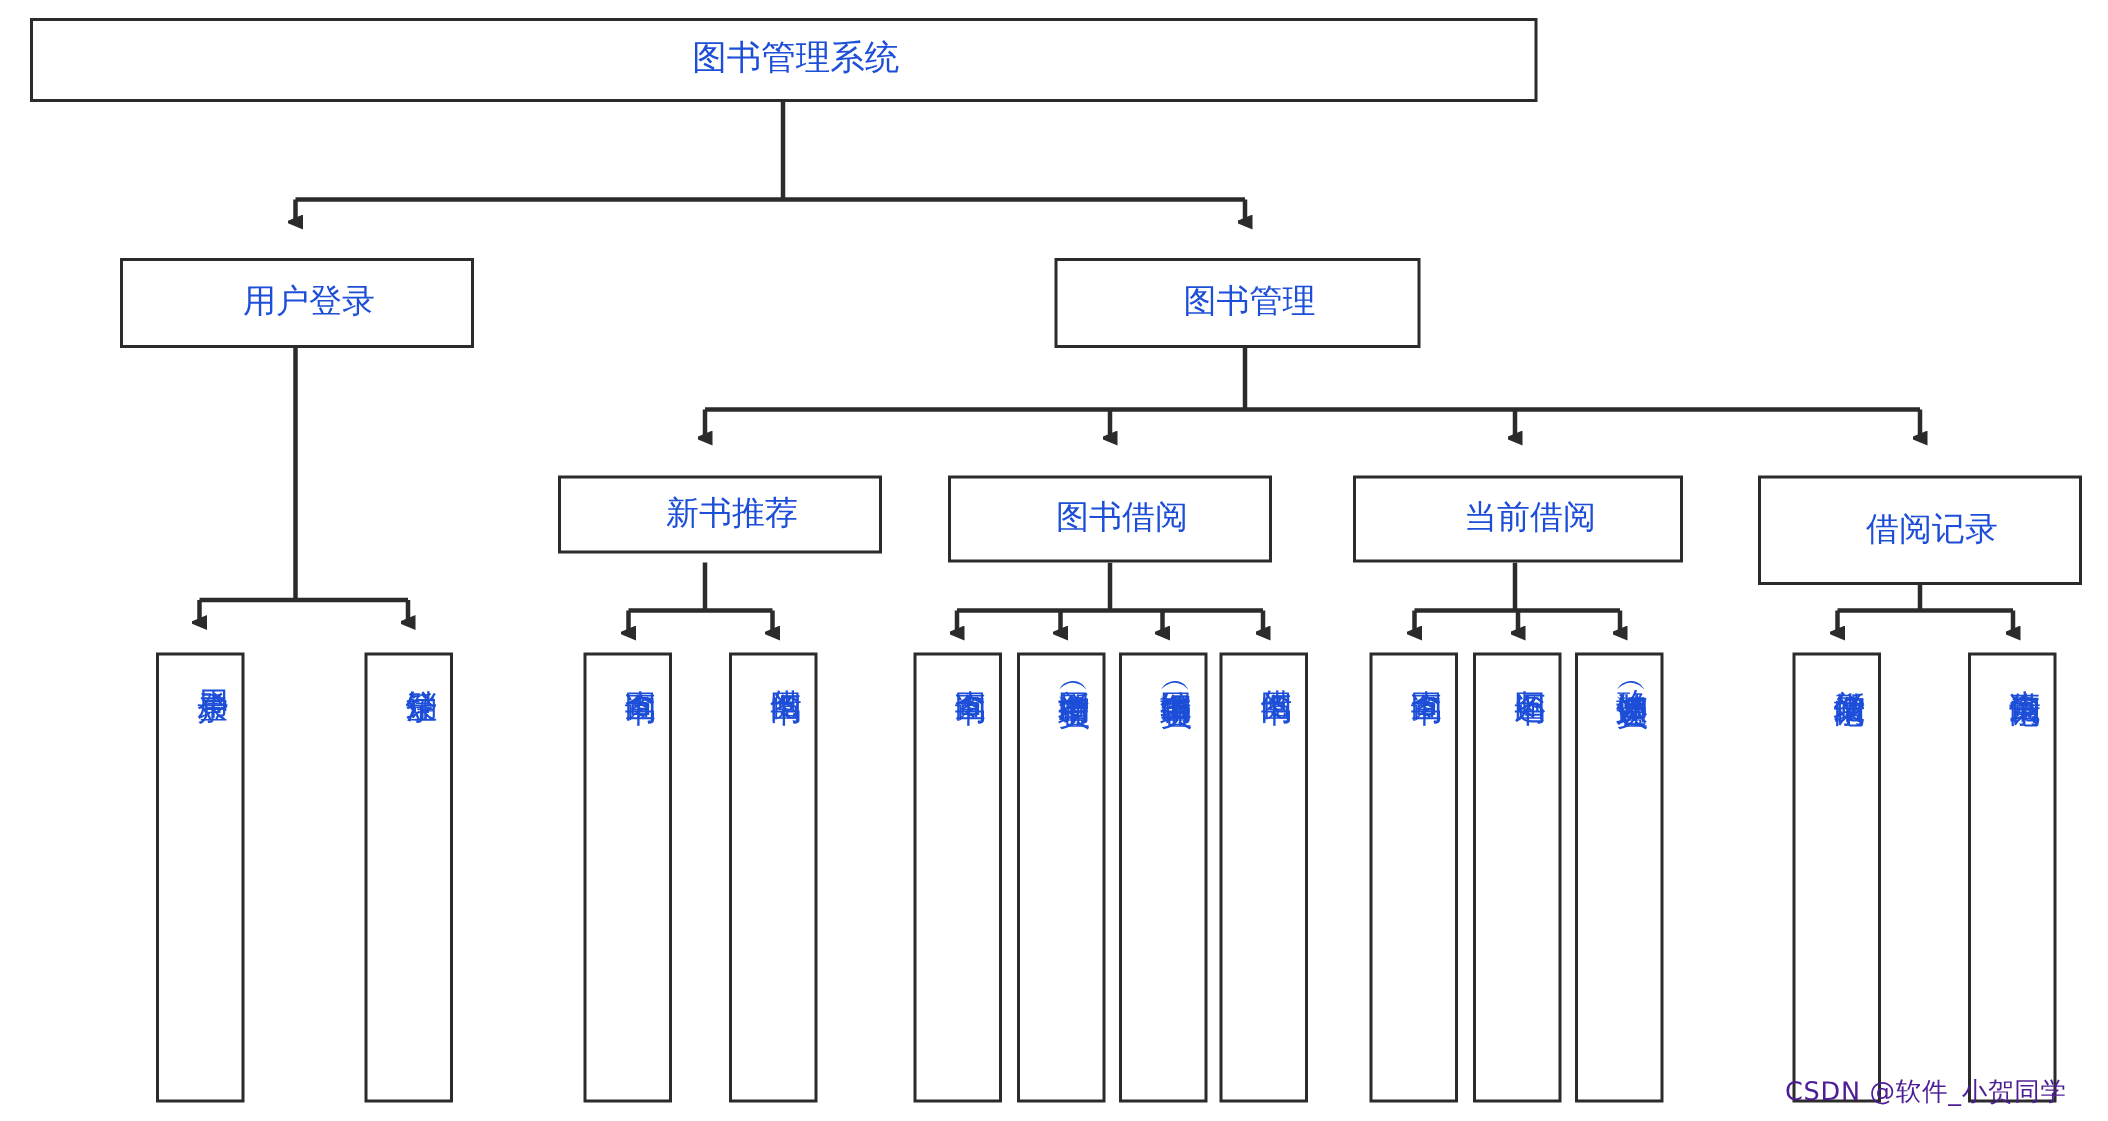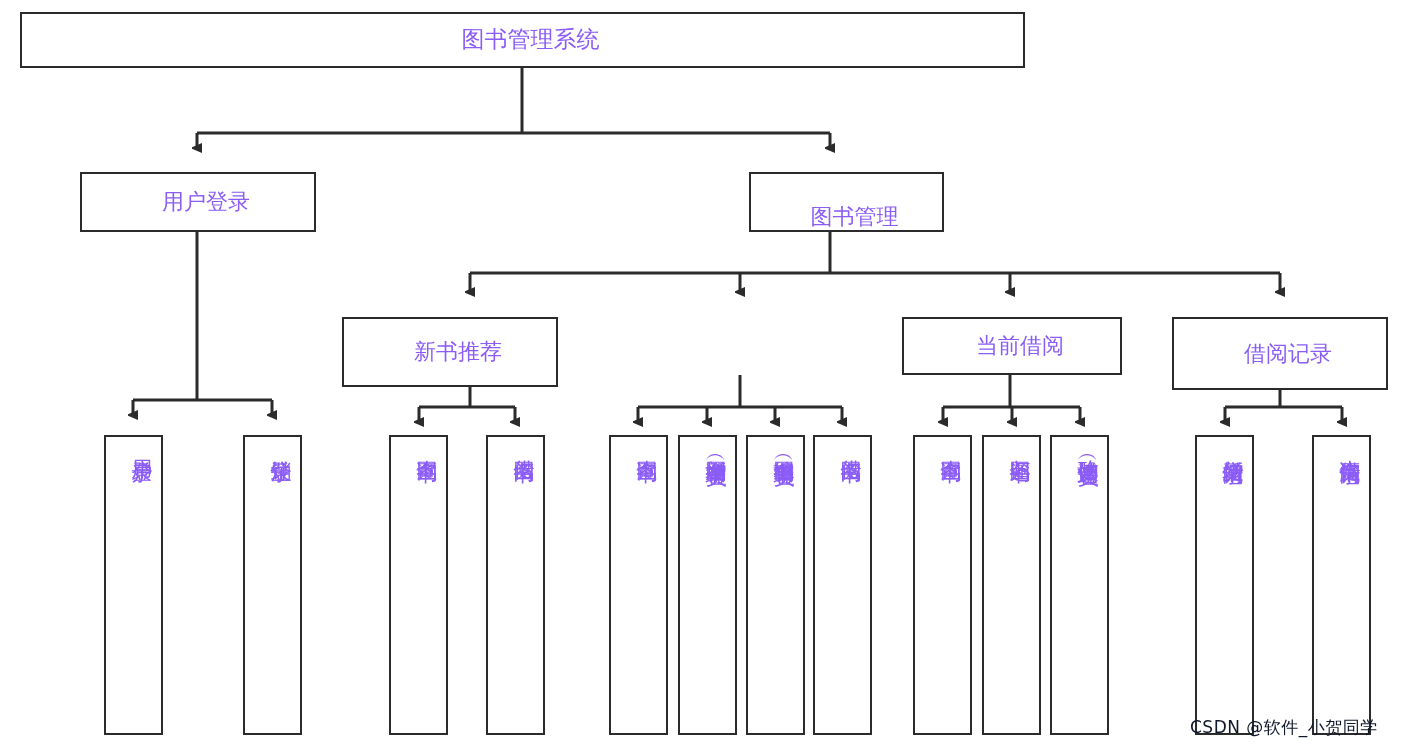--- a/index.html
+++ b/index.html
@@ -26,21 +26,21 @@
     height: 747px;
   }
   .node {
     position: absolute;
     box-sizing: border-box;
     border: 2px solid #2b2b2b;
     background: #ffffff;
     display: flex;
     align-items: center;
     justify-content: center;
-    color: #8b5cf6;
+    color: #1d4ed8;
     z-index: 2;
     padding-left: 16px;
   }
   .node-label {
     display: block;
     text-align: center;
     line-height: 1.18;
     white-space: pre;
   }
   
@@ -59,21 +59,21 @@
   .node.vert .node-label {
     writing-mode: vertical-rl;
     text-orientation: upright;
     font-size: 21px;
     letter-spacing: 1px;
     line-height: 1;
   }
   .watermark {
     position: absolute;
     font-size: 17px;
-    color: #0f172a;
+    color: #4c1d95;
     white-space: nowrap;
     z-index: 5;
     letter-spacing: 0.5px;
     text-align: right;
   }
 </style>
 </head>
 <body>
 
 <div id="diagram-root">
@@ -128,26 +128,29 @@
     </g>
   </svg>
 
   <div class="node horiz root" style="left:20px; top:12px; width:1005px; height:56px;">
     <span class="node-label">图书管理系统</span>
   </div>
 
   <div class="node horiz" style="left:80px; top:172px; width:236px; height:60px;">
     <span class="node-label">用户登录</span>
   </div>
-  <div class="node horiz" style="left:749px; top:172px; width:195px; height:60px;align-items:flex-end;">
+  <div class="node horiz" style="left:703px; top:172px; width:244px; height:60px;">
     <span class="node-label">图书管理</span>
   </div>
 
-  <div class="node horiz" style="left:342px; top:317px; width:216px; height:70px;">
+  <div class="node horiz" style="left:372px; top:317px; width:216px; height:52px;">
     <span class="node-label">新书推荐</span>
+  </div>
+  <div class="node horiz" style="left:632px; top:317px; width:216px; height:58px;">
+    <span class="node-label">图书借阅</span>
   </div>
   <div class="node horiz" style="left:902px; top:317px; width:220px; height:58px;">
     <span class="node-label">当前借阅</span>
   </div>
   <div class="node horiz" style="left:1172px; top:317px; width:216px; height:73px;">
     <span class="node-label">借阅记录</span>
   </div>
 
   <div class="node vert" style="left:104px; top:435px; width:59px; height:300px;">
     <span class="node-label">用户登录</span>

